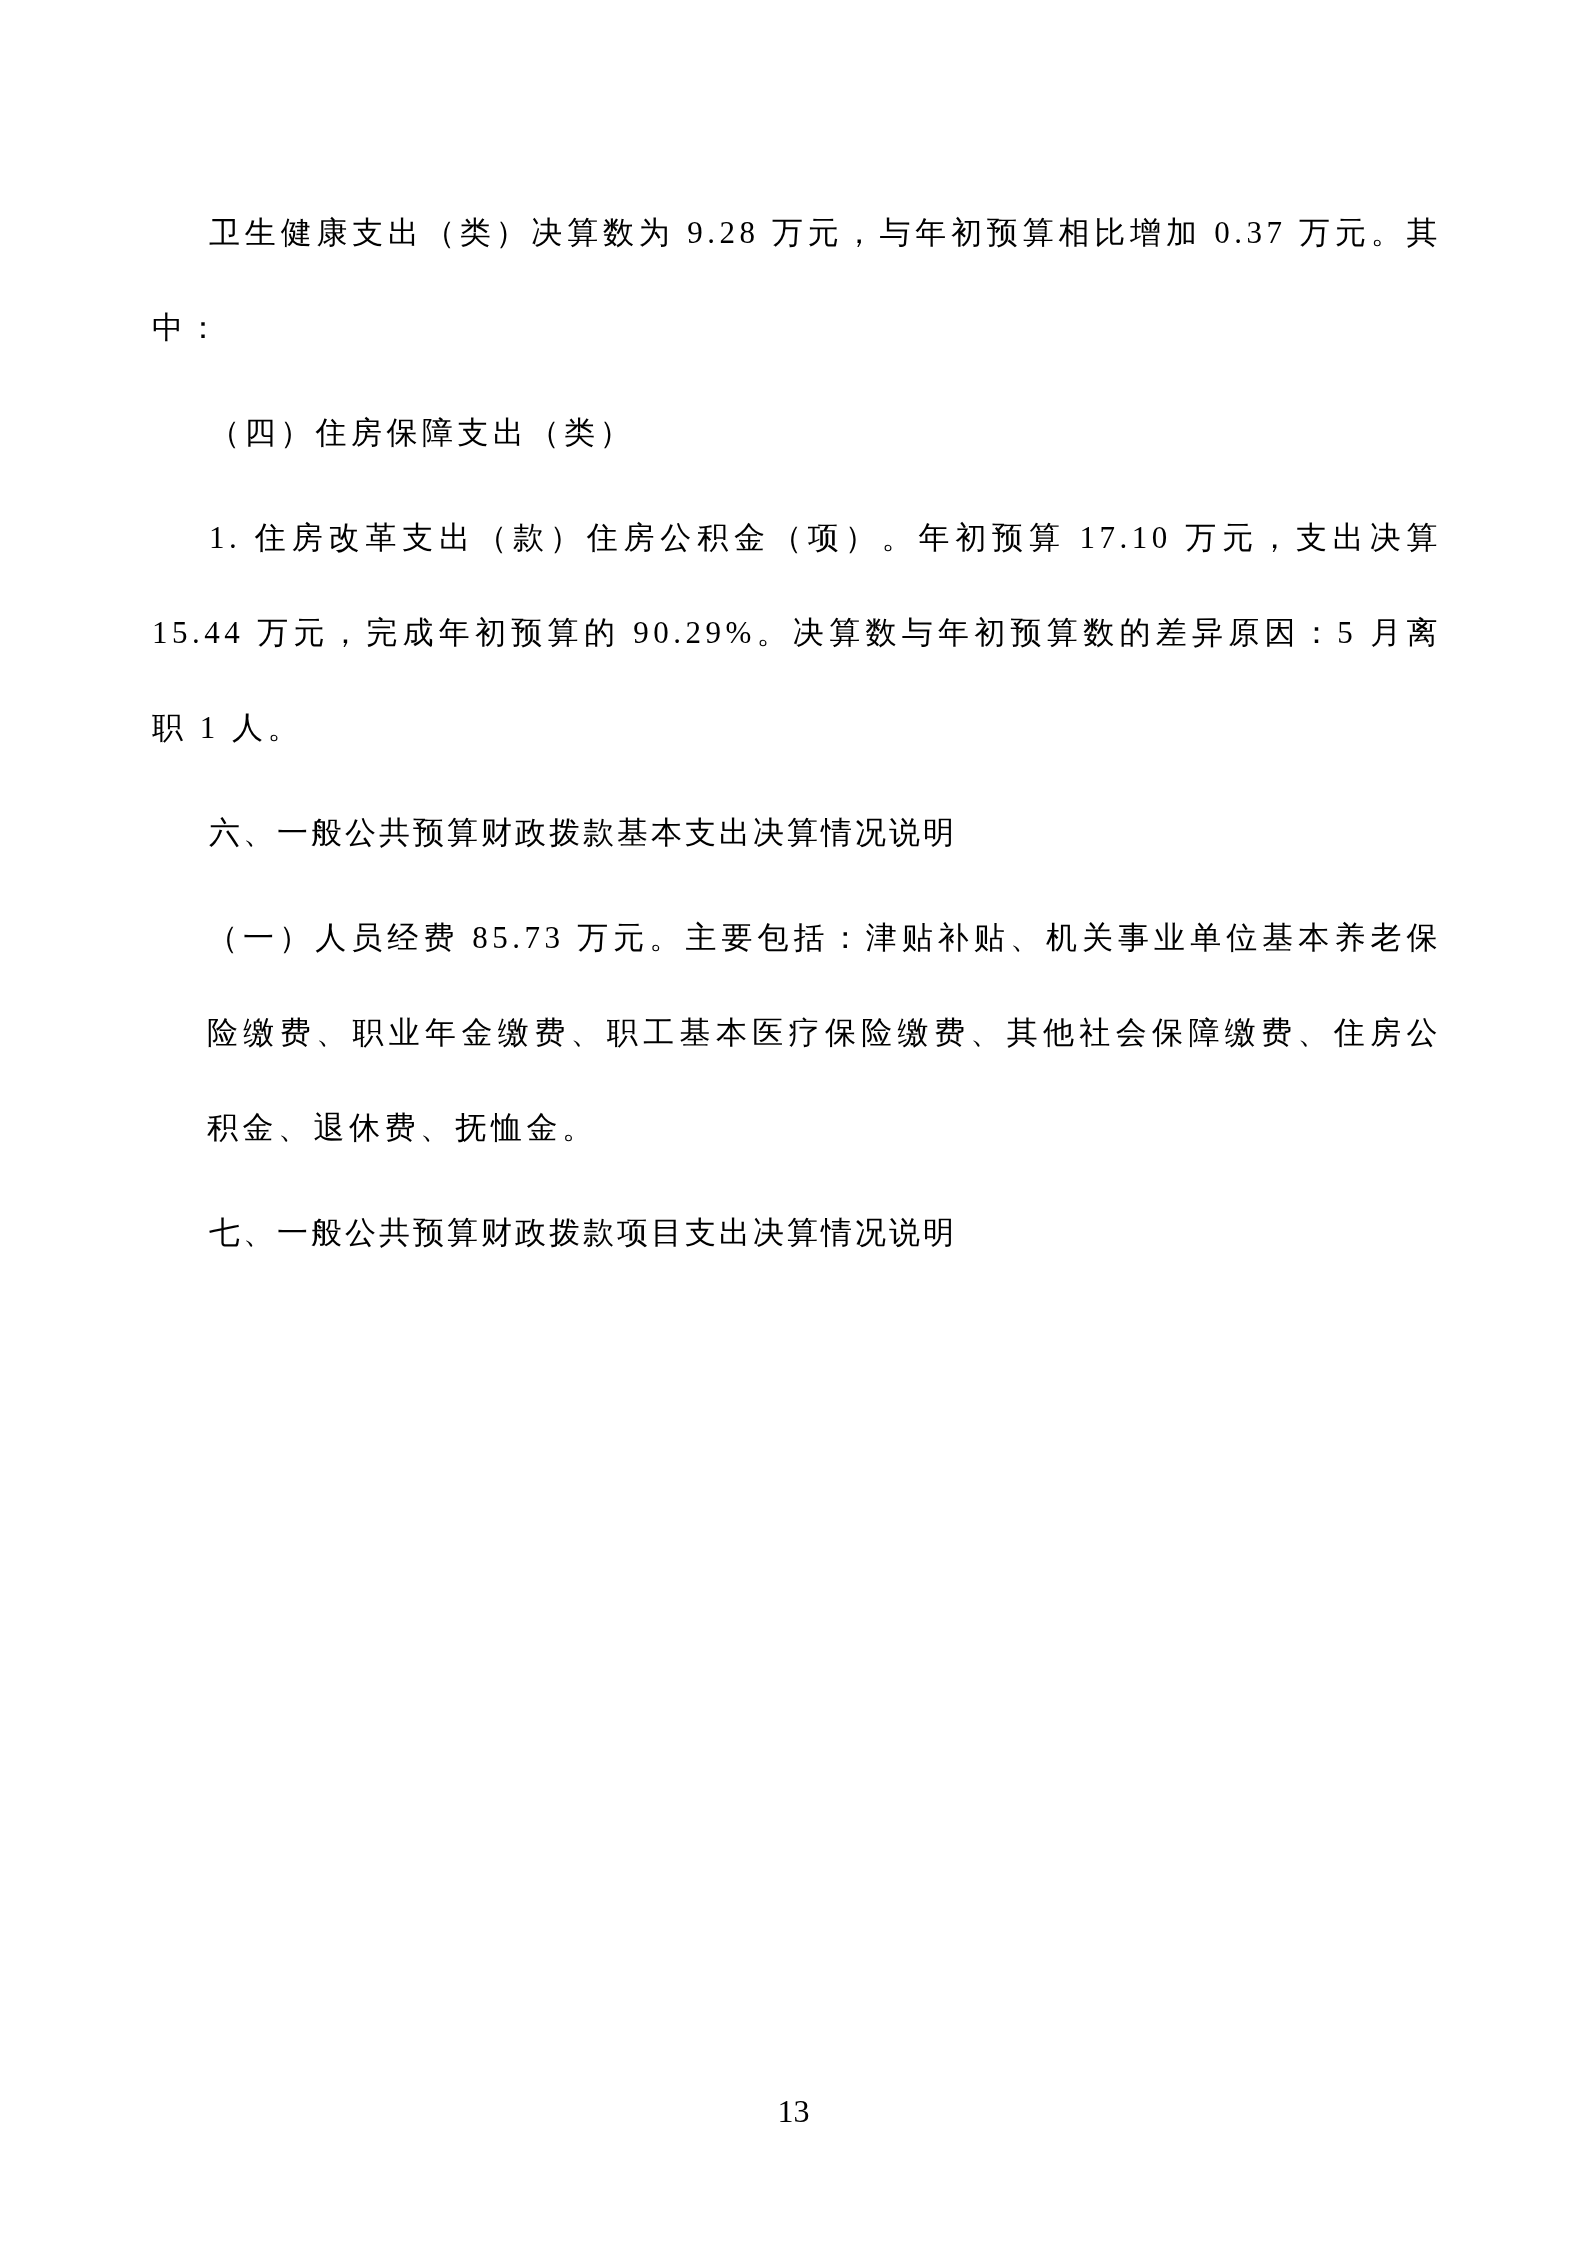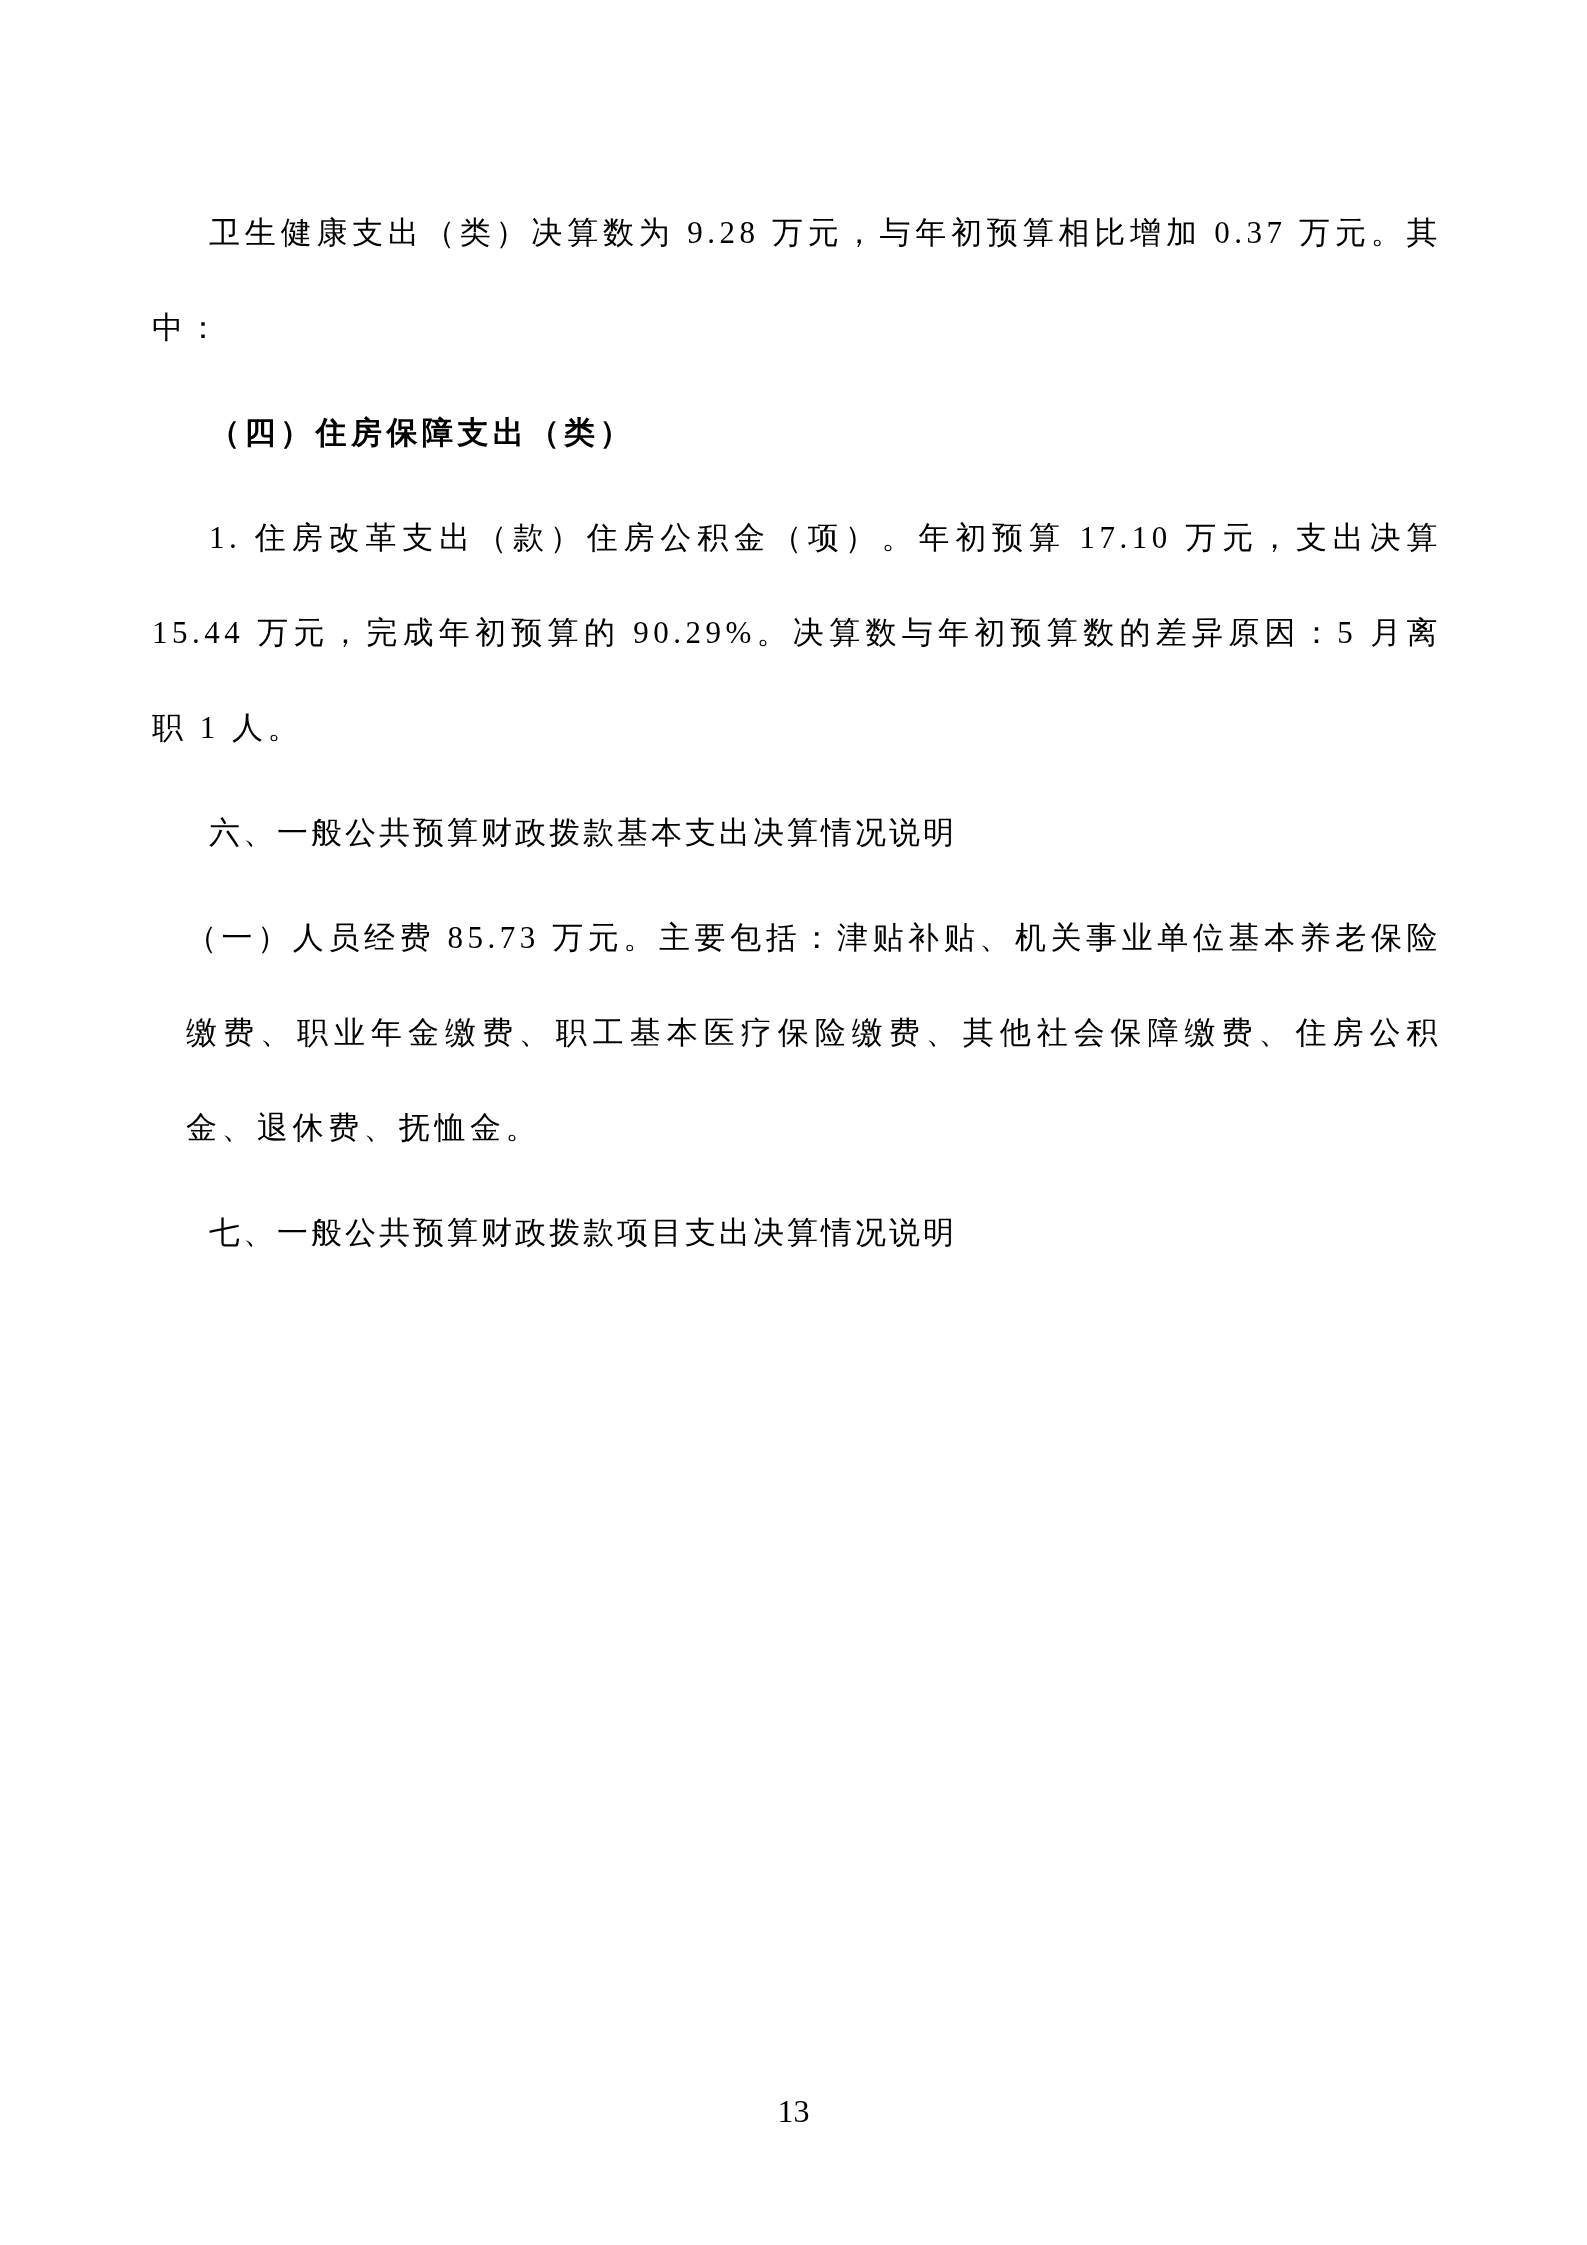--- a/index.html
+++ b/index.html
@@ -20,25 +20,25 @@
   }
   .para {
     font-size: 31px;
     line-height: 95px;
     letter-spacing: 4.5px;
     text-align: justify;
     margin: 0 0 10px 0;
     text-indent: 57px;
   }
   .para-block-indent {
-    margin-left: 34px;
+    margin-left: 55px;
     text-indent: 0;
   }
   .heading-serif-bold {
-    font-weight: bold;
+    font-weight: normal;
     font-family: "Liberation Serif", serif;
   }
   .heading-sans-bold {
     font-weight: normal;
     font-family: "Liberation Sans", sans-serif;
     letter-spacing: 3px;
   }
   .bold-number { font-weight: bold; }
   .page-footer {
     position: absolute;

